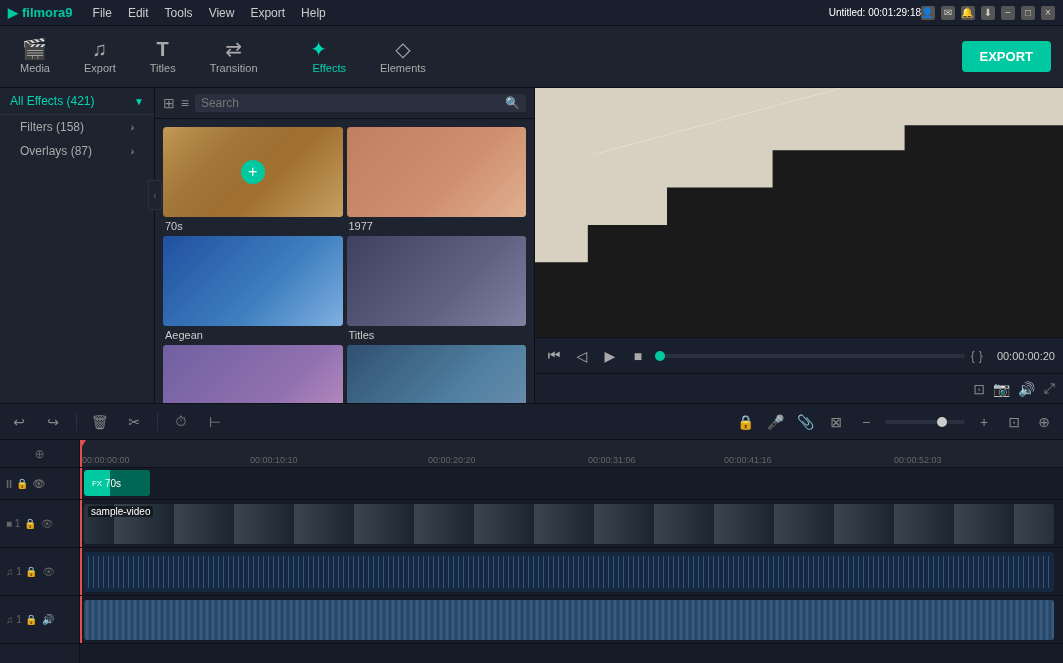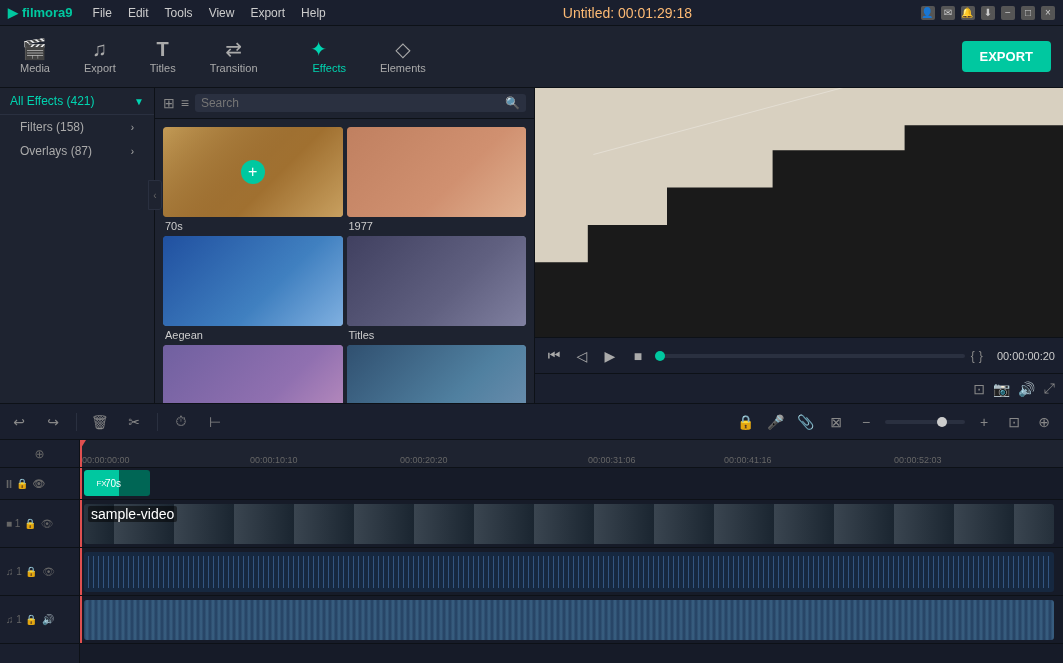--- a/index.html
+++ b/index.html
@@ -24,23 +24,23 @@
       gap: 4px;
     }
     #menubar .menu-item {
       color: #ccc;
       font-size: 12px;
       padding: 2px 8px;
       cursor: pointer;
     }
     .title-bar {
       flex: 1;
-      text-align: center;
-      color: #fdba74;
-      font-size: 14px;
+      text-align: right;
+      color: #ffffff;
+      font-size: 10px;
     }
     .window-controls {
       display: flex;
       gap: 6px;
       align-items: center;
     }
     .window-btn {
       width: 14px; height: 14px;
       background: #555;
       border-radius: 2px;
@@ -361,21 +361,21 @@
       height: 40px;
       border-radius: 3px;
       overflow: hidden;
       display: flex;
       align-items: center;
     }
     .clip-label {
       position: absolute;
       top: 2px;
       left: 4px;
-      font-size: 14px;
+      font-size: 10px;
       color: #fff;
       z-index: 2;
       background: rgba(0,0,0,0.5);
       padding: 0 3px;
       border-radius: 2px;
     }
     
     .clip-effect {
       background: #006666;
     }
@@ -666,32 +666,32 @@
       </div>
     </div>
 
     <div id="timeline-right">
 
       <div id="timeline-ruler" style="position:relative;height:28px;background:#1e2330;border-bottom:1px solid #0d1117;min-width:1000px;">
         <div class="playhead" style="left:0px;height:100%;"></div>
 
         <span class="ruler-mark" style="left:2px;">00:00:00:00</span>
         <span class="ruler-mark" style="left:170px;">00:00:10:10</span>
-        <span class="ruler-mark" style="left:320px;">00:00:20:20</span>
+        <span class="ruler-mark" style="left:348px;">00:00:20:20</span>
         <span class="ruler-mark" style="left:508px;">00:00:31:06</span>
         <span class="ruler-mark" style="left:644px;">00:00:41:16</span>
         <span class="ruler-mark" style="left:814px;">00:00:52:03</span>
       </div>
 
       <div style="height:32px;border-bottom:1px solid #0d1117;position:relative;min-width:1000px;background:#161b28;">
 
         <div class="playhead-line" style="height:100%;left:0;width:2px;position:absolute;background:#e05050;z-index:5;"></div>
 
         <div class="track-clip clip-effect" style="left:4px;width:66px;top:2px;height:26px;background:#006655;border-radius:3px;">
-          <div style="position:absolute;top:0;left:0;width:35px;height:100%;background:#00c8a0;border-radius:3px 0 0 3px;display:flex;align-items:center;justify-content:center;">
+          <div style="position:absolute;top:0;left:0;width:26px;height:100%;background:#00c8a0;border-radius:3px 0 0 3px;display:flex;align-items:center;justify-content:center;">
             <span style="font-size:8px;color:#fff;">FX</span>
           </div>
           <span class="clip-label" style="left:18px;top:50%;transform:translateY(-50%);background:none;font-size:10px;color:#fff;">70s</span>
         </div>
       </div>
 
       <div style="height:48px;border-bottom:1px solid #0d1117;position:relative;min-width:1000px;background:#161b28;">
         <div class="playhead-line" style="height:100%;left:0;width:2px;position:absolute;background:#e05050;z-index:5;"></div>
 
         <div class="track-clip clip-video" style="left:4px;width:970px;top:4px;height:40px;">

